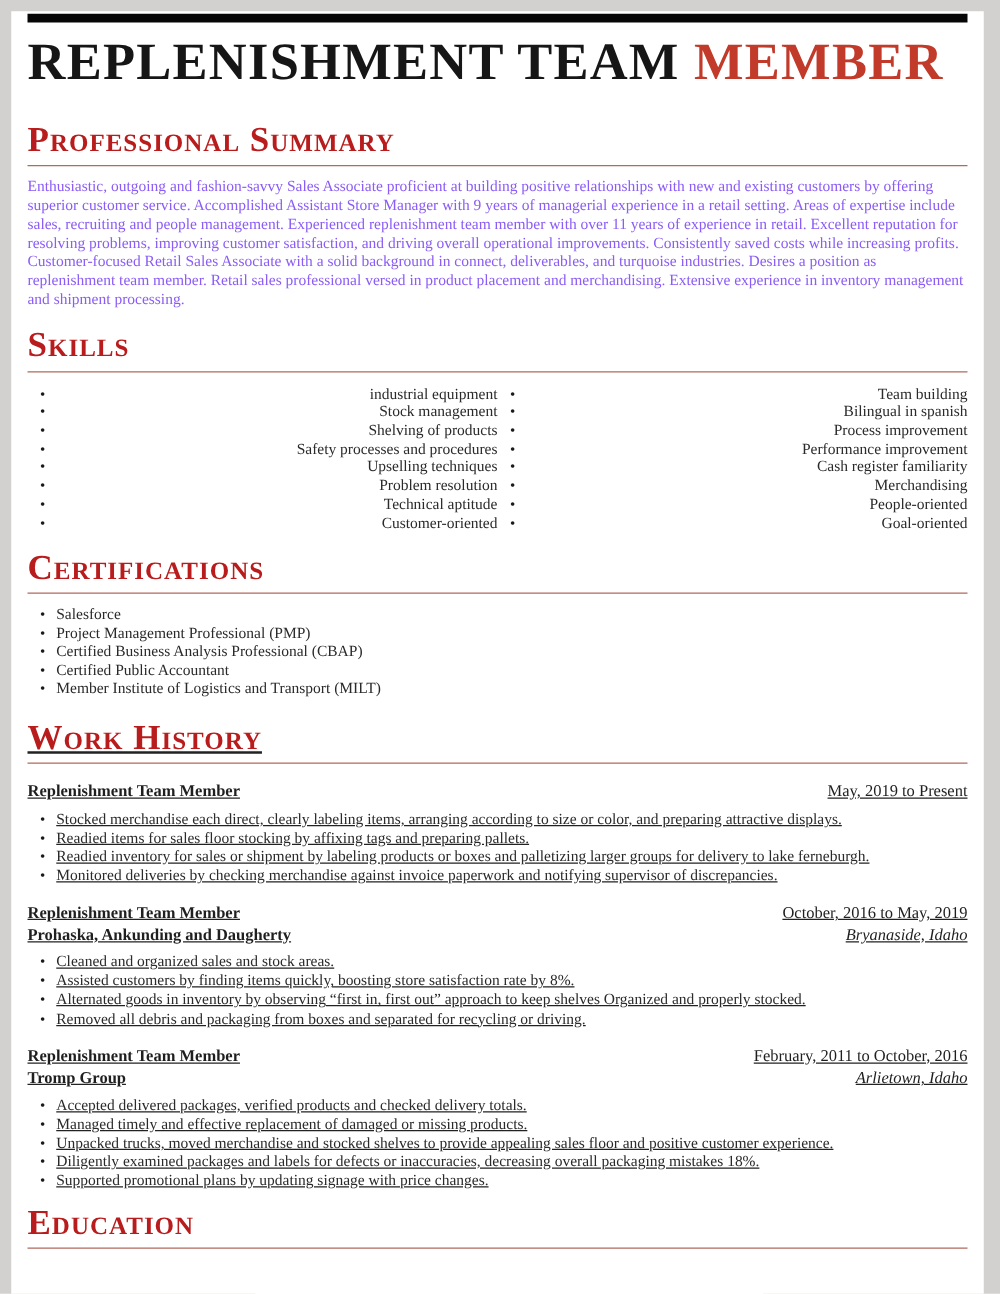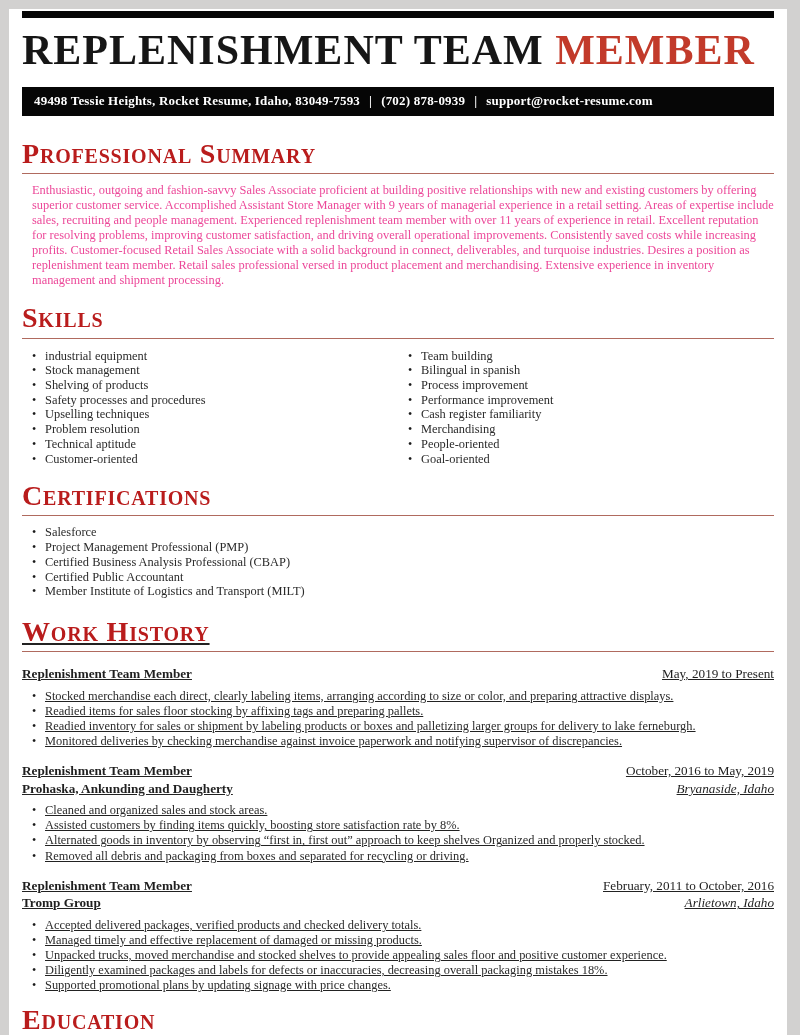--- a/index.html
+++ b/index.html
@@ -51,24 +51,24 @@
     font-size:28px;
     line-height:1.15;
     font-weight:bold;
     font-variant:small-caps;
     letter-spacing:.8px;
     color:#b91c1c;
     border-bottom:1.5px solid var(--rule-color);
     padding-bottom:3px;
   }
   .sec-summary{margin-top:22px;}
-  .summary-text{margin-top:9px;font-size:12.4px;line-height:14.9px;color:#ec4899;margin-left:10px;}
+  .summary-text{margin-top:9px;font-size:12.4px;line-height:14.9px;color:#8b5cf6;}
   .sec-skills{margin-top:15px;}
   .skills-cols{display:flex;margin-top:10px;}
-  .skills-cols .col{flex:1 1 50%;}
+  .skills-cols .col{flex:1 1 50%;text-align:right;}
   .blist{list-style:none;padding-left:10px;}
   .blist li{position:relative;padding-left:13px;font-size:12.4px;line-height:14.7px;color:#2a2a2a;}
   .blist li::before{content:"\2022";position:absolute;left:0;top:0;font-size:12px;color:#1a1a1a;}
   .sec-certs{margin-top:14px;}
   .certs{margin-top:9px;}
   .sec-work{margin-top:17px;text-decoration:underline;}
   .job{margin-top:13px;}
   .job-row{display:flex;justify-content:space-between;align-items:baseline;font-size:13.2px;line-height:17.6px;color:#1f1f1f;}
   .job-title,.job-company{font-weight:bold;}
   .job-dates{font-weight:normal;}
@@ -82,23 +82,20 @@
 
 <div class="page">
 
   <div class="top-rule"></div>
 
   <h1 class="title">
     <span class="t-main">Replenishment Team</span>
     <span class="t-accent">Member</span>
   </h1>
 
-  <div class="contact-bar">
-    <span class="c-item">49498 Tessie Heights, Rocket Resume, Idaho, 83049-7593</span><span class="sep">|</span><span class="c-item">(702) 878-0939</span><span class="sep">|</span><span class="c-item">support@rocket-resume.com</span>
-  </div>
 
   <section class="sec sec-summary">
     <h2 class="sec-heading">Professional Summary</h2>
     <p class="summary-text">Enthusiastic, outgoing and fashion-savvy Sales Associate proficient at building positive relationships with new and existing customers by offering superior customer service. Accomplished Assistant Store Manager with 9 years of managerial experience in a retail setting. Areas of expertise include sales, recruiting and people management. Experienced replenishment team member with over 11 years of experience in retail. Excellent reputation for resolving problems, improving customer satisfaction, and driving overall operational improvements. Consistently saved costs while increasing profits. Customer-focused Retail Sales Associate with a solid background in connect, deliverables, and turquoise industries. Desires a position as replenishment team member. Retail sales professional versed in product placement and merchandising. Extensive experience in inventory management and shipment processing.</p>
   </section>
 
   <section class="sec sec-skills">
     <h2 class="sec-heading">Skills</h2>
     <div class="skills-cols">
       <ul class="blist col">

